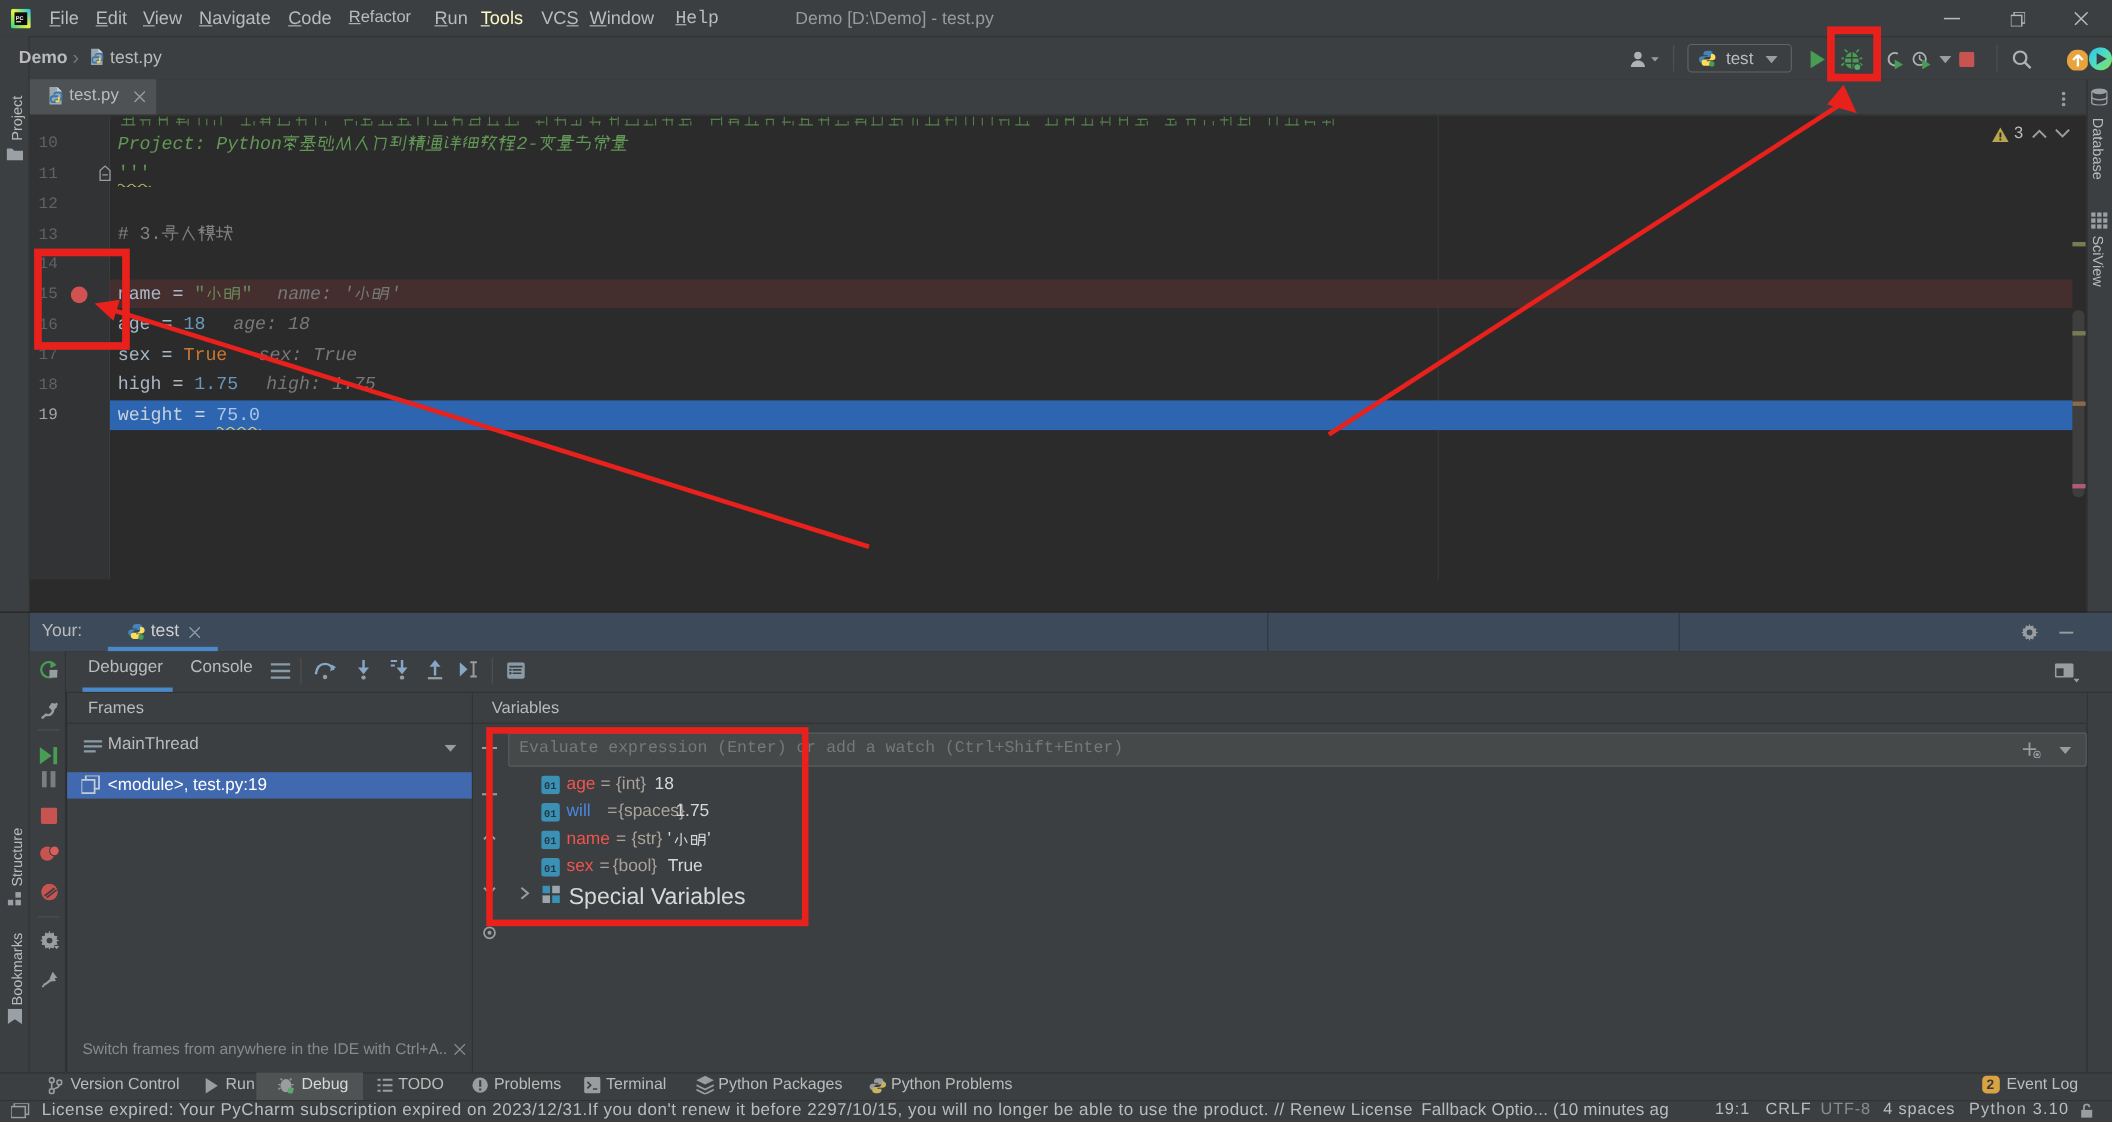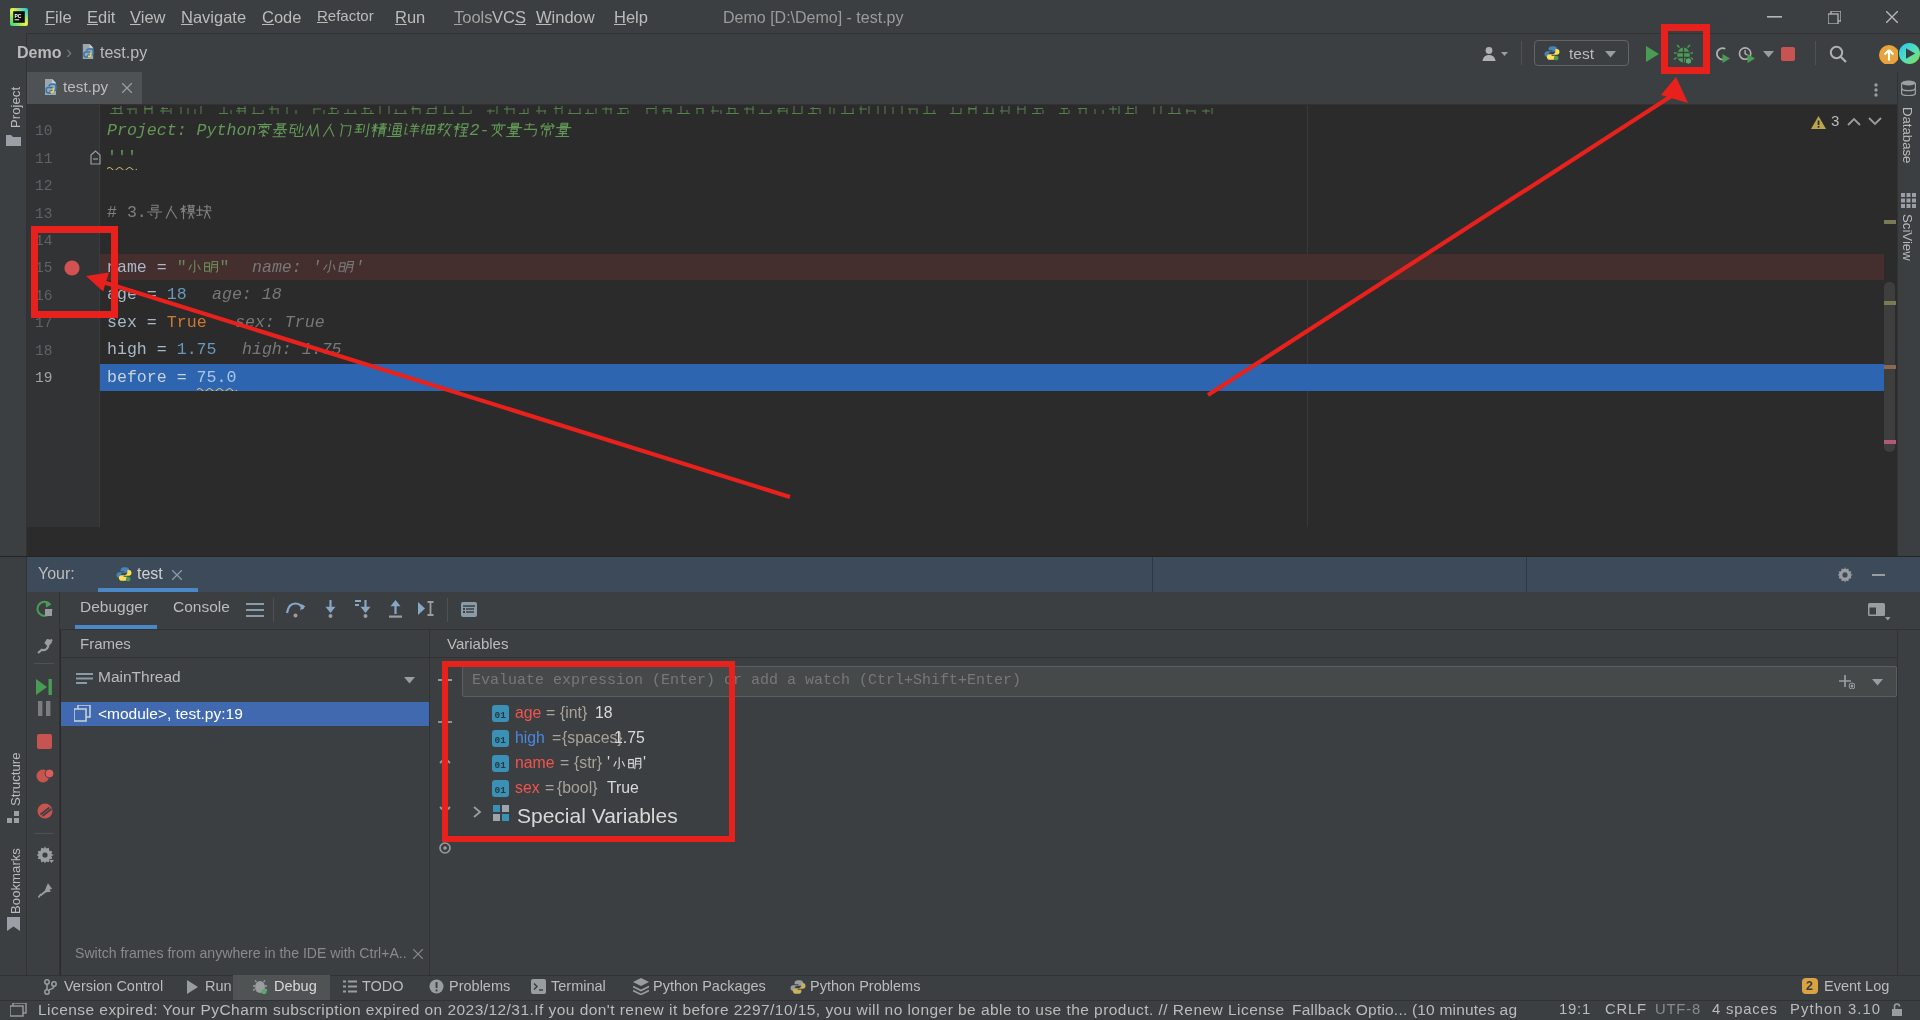--- a/index.html
+++ b/index.html
@@ -27,24 +27,24 @@
     <text x="4.4" y="9.8" font-size="5" font-weight="bold" fill="#fff" font-family="Liberation Sans">PC</text>
     <rect x="4.6" y="11.3" width="4.6" height="1" fill="#fff"></rect>
   </svg>
 <div class="a" style="left:45.0px;top:8.0px;color:#bbbbbb;font-size:16.5px;font-weight:400;font-family:'Liberation Sans',sans-serif;white-space:pre;z-index:5;line-height:1.1;"><span style="text-decoration:underline">F</span>ile</div>
 <div class="a" style="left:87.0px;top:8.0px;color:#bbbbbb;font-size:16.5px;font-weight:400;font-family:'Liberation Sans',sans-serif;white-space:pre;z-index:5;line-height:1.1;"><span style="text-decoration:underline">E</span>dit</div>
 <div class="a" style="left:130.0px;top:8.0px;color:#bbbbbb;font-size:16.5px;font-weight:400;font-family:'Liberation Sans',sans-serif;white-space:pre;z-index:5;line-height:1.1;"><span style="text-decoration:underline">V</span>iew</div>
 <div class="a" style="left:181.0px;top:8.0px;color:#bbbbbb;font-size:16.5px;font-weight:400;font-family:'Liberation Sans',sans-serif;white-space:pre;z-index:5;line-height:1.1;"><span style="text-decoration:underline">N</span>avigate</div>
 <div class="a" style="left:262.0px;top:8.0px;color:#bbbbbb;font-size:16.5px;font-weight:400;font-family:'Liberation Sans',sans-serif;white-space:pre;z-index:5;line-height:1.1;"><span style="text-decoration:underline">C</span>ode</div>
 <div class="a" style="left:317.0px;top:8.0px;color:#bbbbbb;font-size:15px;font-weight:400;font-family:'Liberation Sans',sans-serif;white-space:pre;z-index:5;line-height:1.1;"><span style="text-decoration:underline">R</span>efactor</div>
 <div class="a" style="left:395.0px;top:8.0px;color:#bbbbbb;font-size:16.5px;font-weight:400;font-family:'Liberation Sans',sans-serif;white-space:pre;z-index:5;line-height:1.1;"><span style="text-decoration:underline">R</span>un</div>
-<div class="a" style="left:454px;top:8.0px;color:#a3a3a3;font-size:16.5px;font-weight:400;font-family:'Liberation Sans',sans-serif;white-space:pre;z-index:5;line-height:1.1;"><span style="text-decoration:underline">T</span>ools</div>
+<div class="a" style="left:437.0px;top:8.0px;color:#fef9c3;font-size:16.5px;font-weight:400;font-family:'Liberation Sans',sans-serif;white-space:pre;z-index:5;line-height:1.1;"><span style="text-decoration:underline">T</span>ools</div>
 <div class="a" style="left:492.0px;top:8.0px;color:#bbbbbb;font-size:16.5px;font-weight:400;font-family:'Liberation Sans',sans-serif;white-space:pre;z-index:5;line-height:1.1;">VC<span style="text-decoration:underline">S</span></div>
 <div class="a" style="left:536.0px;top:8.0px;color:#bbbbbb;font-size:16.5px;font-weight:400;font-family:'Liberation Sans',sans-serif;white-space:pre;z-index:5;line-height:1.1;"><span style="text-decoration:underline">W</span>indow</div>
-<div class="a" style="left:614.0px;top:8.0px;color:#bbbbbb;font-size:16.5px;font-weight:400;font-family:Liberation Sans, sans-serif;white-space:pre;z-index:5;line-height:1.1;"><span style="text-decoration:underline">H</span>elp</div>
+<div class="a" style="left:614.0px;top:8.0px;color:#bbbbbb;font-size:16.5px;font-weight:400;font-family:Liberation Mono, monospace;white-space:pre;z-index:5;line-height:1.1;"><span style="text-decoration:underline">H</span>elp</div>
 <div class="a" style="left:683.0px;top:9.0px;color:#9b9b9b;font-size:16.0px;font-weight:400;font-family:'Liberation Sans',sans-serif;white-space:pre;z-index:5;line-height:1.1;margin-left:40px;">Demo [D:\Demo] - test.py</div>
 <svg class="a" style="left:1767.0px;top:16.0px;width:15.0px;height:3.0px;z-index:4;" viewBox="0 0 15 3">
     <rect width="15" height="1.6" fill="#b6b6b6"></rect>
   </svg>
 <svg class="a" style="left:1828.0px;top:11.0px;width:13.0px;height:13.0px;z-index:4;" viewBox="0 0 13 13">
     <rect x="3" y="0" width="10" height="10" fill="none" stroke="#b6b6b6" stroke-width="1.3"></rect>
     <rect x="0" y="3" width="10" height="10" fill="#3c3f41" stroke="#b6b6b6" stroke-width="1.3"></rect>
   </svg>
 <svg class="a" style="left:1886.0px;top:11.0px;width:12.0px;height:12.0px;z-index:4;" viewBox="0 0 12 12">
     <path d="M0 0L12 12M12 0L0 12" stroke="#b6b6b6" stroke-width="1.4"></path>
@@ -409,21 +409,21 @@
 <div class="a" style="left:354.5px;top:259.0px;color:#787878;font-size:16.6px;font-weight:400;font-family:'Liberation Mono',monospace;white-space:pre;z-index:3;line-height:1.1;font-style:italic;">'</div>
 <div class="a" style="left:107.0px;top:286.4px;color:#a9b7c6;font-size:16.6px;font-weight:400;font-family:'Liberation Mono',monospace;white-space:pre;z-index:3;line-height:1.1;">age = </div>
 <div class="a" style="left:166.8px;top:286.4px;color:#6897bb;font-size:16.6px;font-weight:400;font-family:'Liberation Mono',monospace;white-space:pre;z-index:3;line-height:1.1;">18</div>
 <div class="a" style="left:212.0px;top:286.4px;color:#787878;font-size:16.6px;font-weight:400;font-family:'Liberation Mono',monospace;white-space:pre;z-index:3;line-height:1.1;font-style:italic;">age: 18</div>
 <div class="a" style="left:107.0px;top:313.8px;color:#a9b7c6;font-size:16.6px;font-weight:400;font-family:'Liberation Mono',monospace;white-space:pre;z-index:3;line-height:1.1;">sex = </div>
 <div class="a" style="left:166.8px;top:313.8px;color:#cc7832;font-size:16.6px;font-weight:400;font-family:'Liberation Mono',monospace;white-space:pre;z-index:3;line-height:1.1;">True</div>
 <div class="a" style="left:235.0px;top:313.8px;color:#787878;font-size:16.6px;font-weight:400;font-family:'Liberation Mono',monospace;white-space:pre;z-index:3;line-height:1.1;font-style:italic;">sex: True</div>
 <div class="a" style="left:107.0px;top:341.2px;color:#a9b7c6;font-size:16.6px;font-weight:400;font-family:'Liberation Mono',monospace;white-space:pre;z-index:3;line-height:1.1;">high = </div>
 <div class="a" style="left:176.7px;top:341.2px;color:#6897bb;font-size:16.6px;font-weight:400;font-family:'Liberation Mono',monospace;white-space:pre;z-index:3;line-height:1.1;">1.75</div>
 <div class="a" style="left:242.0px;top:341.2px;color:#787878;font-size:16.6px;font-weight:400;font-family:'Liberation Mono',monospace;white-space:pre;z-index:3;line-height:1.1;font-style:italic;">high: 1.75</div>
-<div class="a" style="left:107.0px;top:368.6px;color:#c8d2dc;font-size:16.6px;font-weight:400;font-family:'Liberation Mono',monospace;white-space:pre;z-index:3;line-height:1.1;">before = </div>
+<div class="a" style="left:107.0px;top:368.6px;color:#c8d2dc;font-size:16.6px;font-weight:400;font-family:'Liberation Mono',monospace;white-space:pre;z-index:3;line-height:1.1;">weight = </div>
 <div class="a" style="left:196.6px;top:368.6px;color:#a9c6e8;font-size:16.6px;font-weight:400;font-family:'Liberation Mono',monospace;white-space:pre;z-index:3;line-height:1.1;">75.0</div>
 <svg class="a" style="left:196.6px;top:387.2px;width:40.0px;height:4.0px;z-index:3;" viewBox="0 0 40 4">
     <path d="M0 3q2.5-3 5 0t5 0t5 0t5 0t5 0t5 0t5 0t5 0" stroke="#d5c57a" stroke-width="1.1" fill="none"></path>
   </svg>
 <svg class="a" style="left:1810.0px;top:115.0px;width:17.0px;height:15.0px;z-index:3;" viewBox="0 0 17 15">
     <path d="M8.5 1L16 14H1z" fill="#bba64d"></path>
     <rect x="7.7" y="5.5" width="1.7" height="4.5" fill="#2b2b2b"></rect>
     <rect x="7.7" y="11" width="1.7" height="1.7" fill="#2b2b2b"></rect>
   </svg>
 <div class="a" style="left:1831.0px;top:113.0px;color:#bbbbbb;font-size:15.0px;font-weight:400;font-family:'Liberation Sans',sans-serif;white-space:pre;z-index:3;line-height:1.1;">3</div>
@@ -600,21 +600,21 @@
     <text x="2.6" y="12.5" font-size="9.5" font-weight="bold" fill="#233a44" font-family="Liberation Mono">01</text>
   </svg>
 <div class="a" style="left:515.0px;top:704.0px;color:#f0544f;font-size:15.8px;font-weight:400;font-family:'Liberation Sans',sans-serif;white-space:pre;z-index:3;line-height:1.1;">age</div>
 <div class="a" style="left:546.0px;top:704.0px;color:#a8a299;font-size:15.8px;font-weight:400;font-family:'Liberation Sans',sans-serif;white-space:pre;z-index:3;line-height:1.1;">=</div>
 <div class="a" style="left:560.0px;top:704.0px;color:#a8a299;font-size:15.8px;font-weight:400;font-family:'Liberation Sans',sans-serif;white-space:pre;z-index:3;line-height:1.1;">{int}</div>
 <div class="a" style="left:595.0px;top:704.0px;color:#d8d8d8;font-size:15.8px;font-weight:400;font-family:'Liberation Sans',sans-serif;white-space:pre;z-index:3;line-height:1.1;">18</div>
 <svg class="a" style="left:492.0px;top:730.0px;width:17.0px;height:17.0px;z-index:3;" viewBox="0 0 17 17">
     <rect width="17" height="17" rx="3" fill="#3a91b5"></rect>
     <text x="2.6" y="12.5" font-size="9.5" font-weight="bold" fill="#233a44" font-family="Liberation Mono">01</text>
   </svg>
-<div class="a" style="left:515.0px;top:729.0px;color:#4a87e0;font-size:15.8px;font-weight:400;font-family:'Liberation Sans',sans-serif;white-space:pre;z-index:3;line-height:1.1;">high</div>
+<div class="a" style="left:515.0px;top:729.0px;color:#4a87e0;font-size:15.8px;font-weight:400;font-family:'Liberation Sans',sans-serif;white-space:pre;z-index:3;line-height:1.1;">will</div>
 <div class="a" style="left:552.0px;top:729.0px;color:#a8a299;font-size:15.8px;font-weight:400;font-family:'Liberation Sans',sans-serif;white-space:pre;z-index:3;line-height:1.1;">=</div>
 <div class="a" style="left:562.0px;top:729.0px;color:#a8a299;font-size:15.8px;font-weight:400;font-family:'Liberation Sans',sans-serif;white-space:pre;z-index:3;line-height:1.1;">{spaces}</div>
 <div class="a" style="left:614.0px;top:729.0px;color:#d8d8d8;font-size:15.8px;font-weight:400;font-family:'Liberation Sans',sans-serif;white-space:pre;z-index:3;line-height:1.1;">1.75</div>
 <svg class="a" style="left:492.0px;top:755.0px;width:17.0px;height:17.0px;z-index:3;" viewBox="0 0 17 17">
     <rect width="17" height="17" rx="3" fill="#3a91b5"></rect>
     <text x="2.6" y="12.5" font-size="9.5" font-weight="bold" fill="#233a44" font-family="Liberation Mono">01</text>
   </svg>
 <div class="a" style="left:515.0px;top:754.0px;color:#f0544f;font-size:15.8px;font-weight:400;font-family:'Liberation Sans',sans-serif;white-space:pre;z-index:3;line-height:1.1;">name</div>
 <div class="a" style="left:560.0px;top:754.0px;color:#a8a299;font-size:15.8px;font-weight:400;font-family:'Liberation Sans',sans-serif;white-space:pre;z-index:3;line-height:1.1;">=</div>
 <div class="a" style="left:574.0px;top:754.0px;color:#a8a299;font-size:15.8px;font-weight:400;font-family:'Liberation Sans',sans-serif;white-space:pre;z-index:3;line-height:1.1;">{str}</div>

